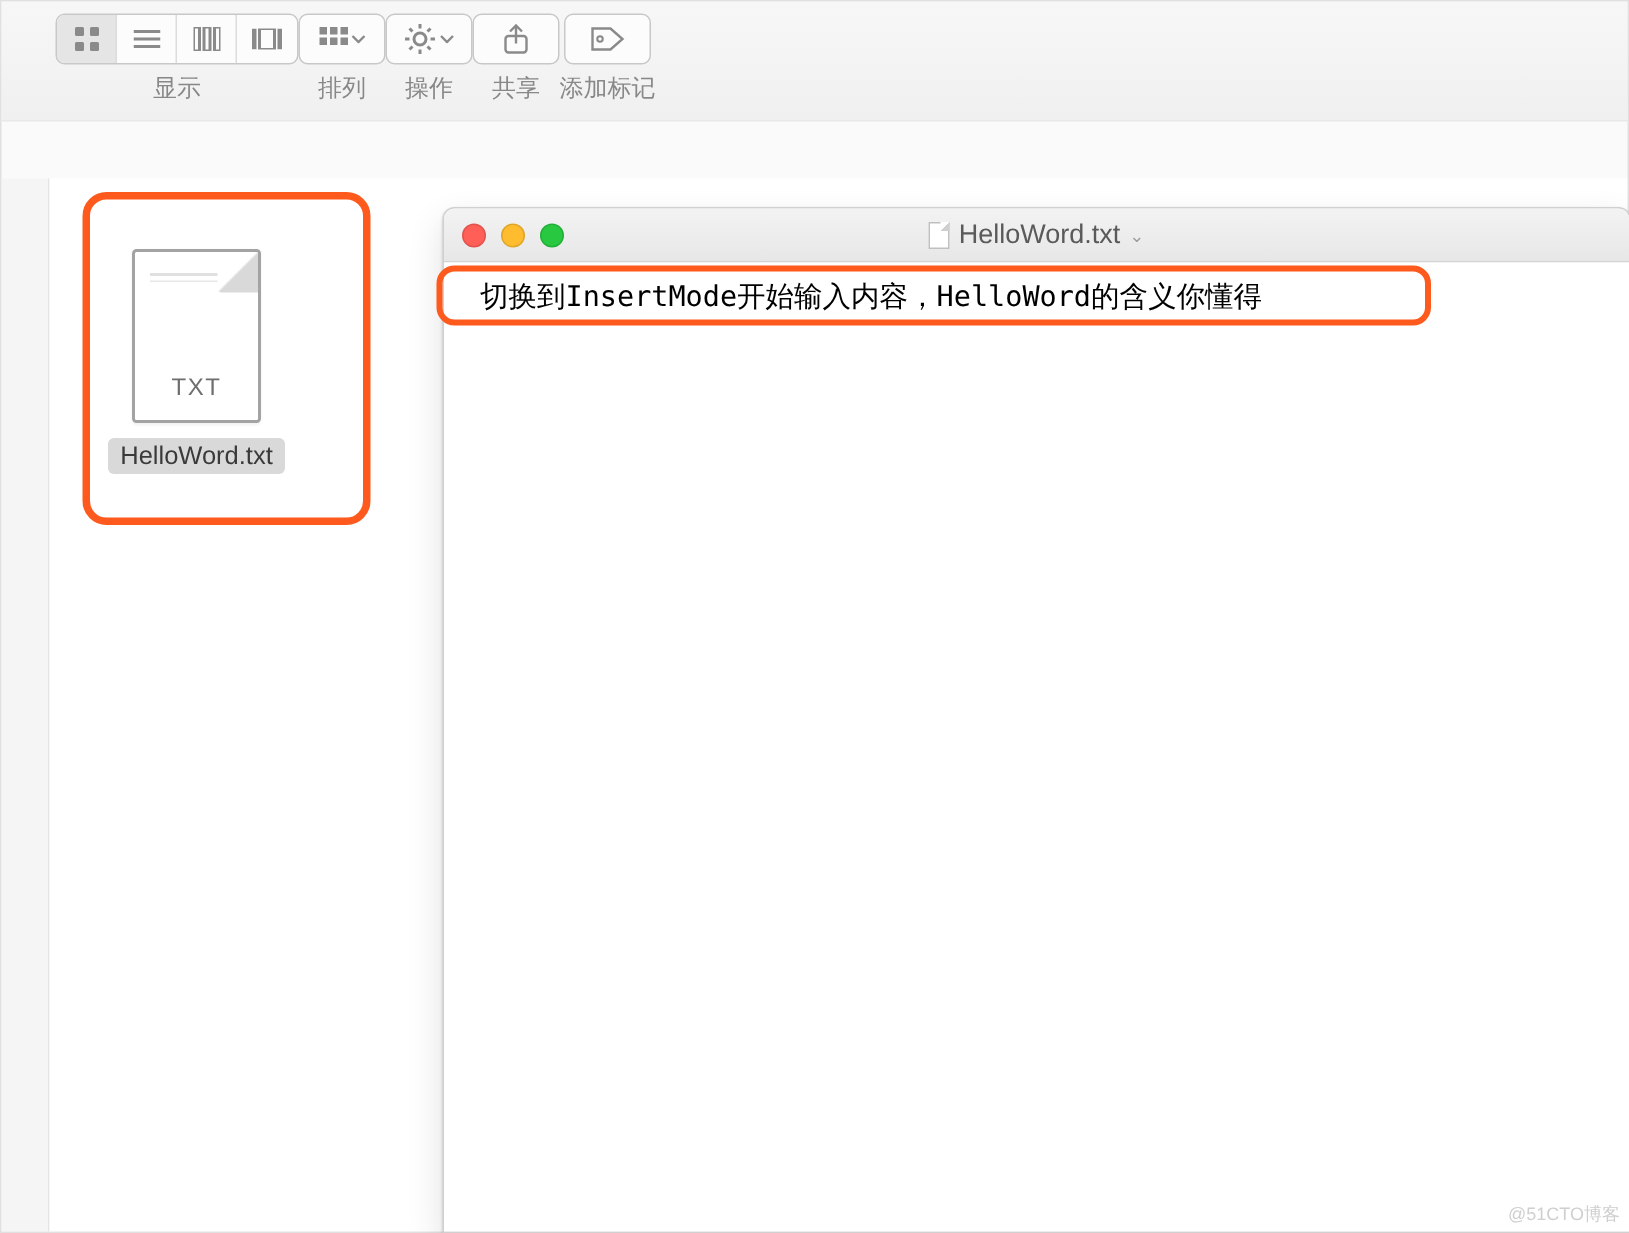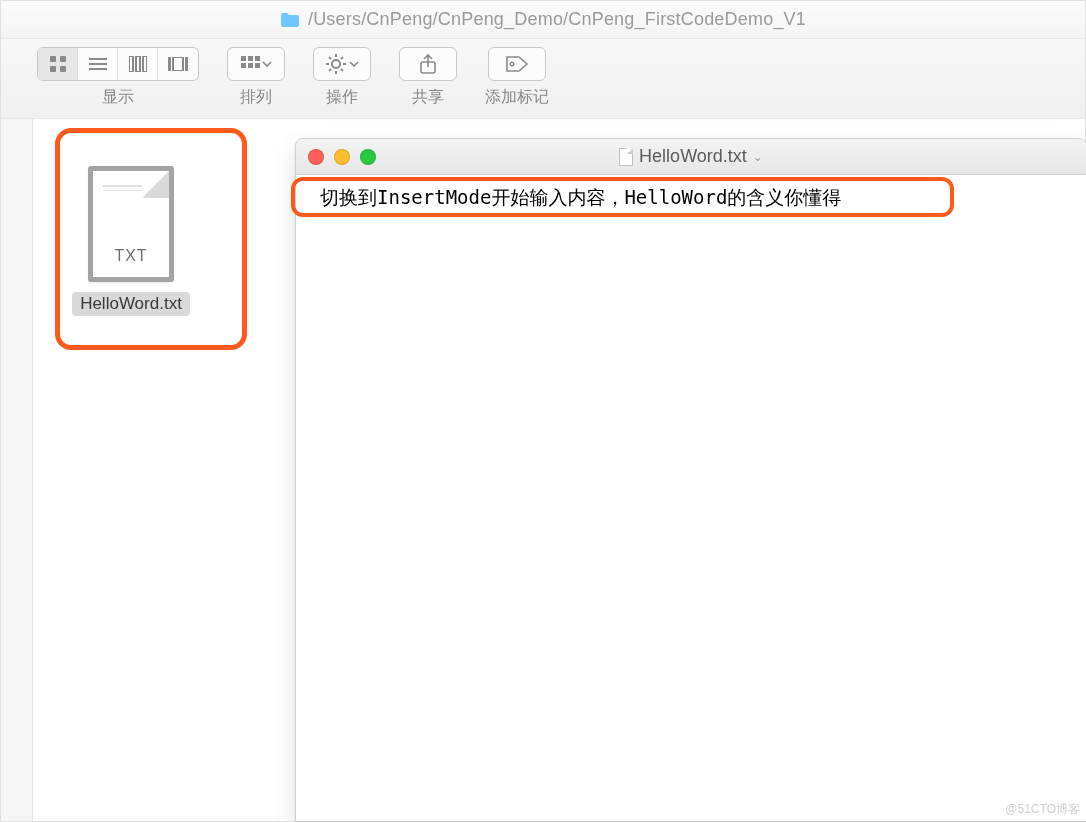--- a/index.html
+++ b/index.html
@@ -40,21 +40,20 @@
     font-size: 18px;
     color: #9a9a9a;
     letter-spacing: .2px;
     white-space: nowrap;
   }
 
   .finder-toolbar {
     height: 80px;
     display: flex;
     align-items: flex-start;
-    gap: 28px;
     padding: 8px 0 0 36px;
     border-bottom: 1px solid #e8e8e8;
     background: linear-gradient(#f7f7f7, #f0f0f0);
   }
   .tool-group {
     display: flex;
     flex-direction: column;
     align-items: center;
   }
   .segmented {
@@ -131,21 +130,21 @@
     width: 110px; height: 145px;
     display: flex;
     flex-direction: column;
     align-items: center;
     justify-content: flex-end;
     position: relative;
   }
   .txt-page {
     width: 86px; height: 116px;
     background: #fff;
-    border: 5px solid #a3a3a3;
+    border: 2px solid #a3a3a3;
     border-radius: 3px;
     position: relative;
     overflow: hidden;
     box-shadow: 0 1px 2px rgba(0,0,0,.06);
   }
   .txt-page::after {
     
     content: "";
     position: absolute;
     top: -1px; right: -1px;
@@ -272,28 +271,20 @@
     color: #cfcfcf;
     font-family: Arial, sans-serif;
     pointer-events: none;
   }
 </style>
 </head>
 <body>
 
 <div class="finder">
 
-  <div class="finder-titlebar">
-    <span class="folder-icon">
-      <svg viewBox="0 0 20 16" width="20" height="16">
-        <path d="M1 3a2 2 0 0 1 2-2h4l2 2h8a2 2 0 0 1 2 2v8a2 2 0 0 1-2 2H3a2 2 0 0 1-2-2V3z" fill="#6ec7ff"></path>
-      </svg>
-    </span>
-    <span class="finder-path">/Users/CnPeng/CnPeng_Demo/CnPeng_FirstCodeDemo_V1</span>
-  </div>
 
   <div class="finder-toolbar">
 
     <div class="tool-group">
       <div class="segmented">
         <span class="seg-btn active">
           <svg width="18" height="18" viewBox="0 0 18 18">
               <rect x="1" y="1" width="6" height="6" rx="1" fill="#8a8a8a"></rect>
               <rect x="11" y="1" width="6" height="6" rx="1" fill="#8a8a8a"></rect>
               <rect x="1" y="11" width="6" height="6" rx="1" fill="#8a8a8a"></rect>

